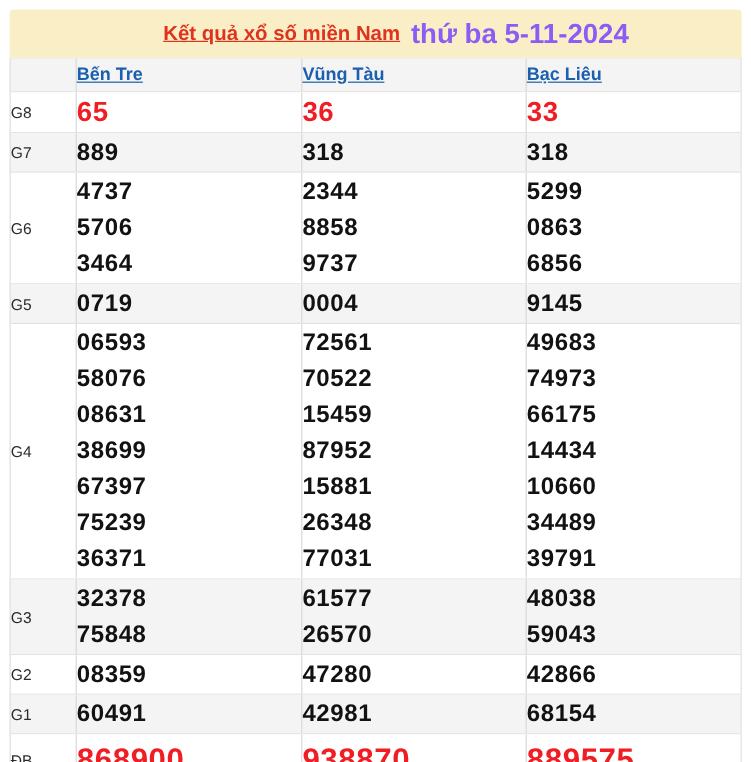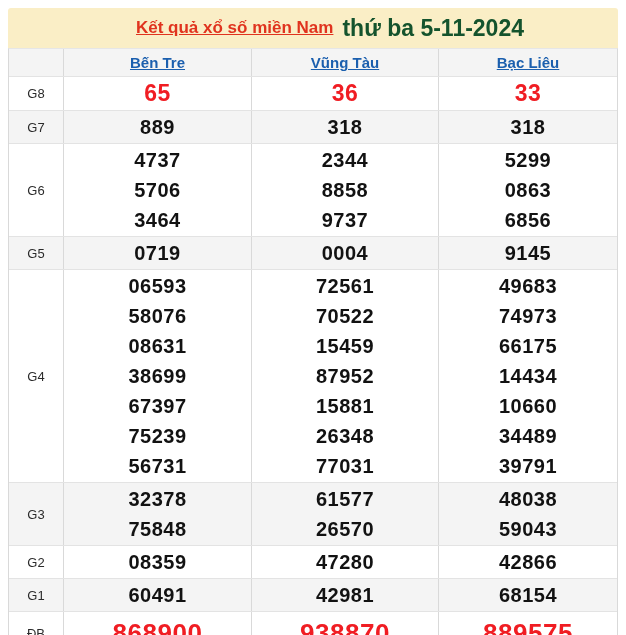--- a/index.html
+++ b/index.html
@@ -23,21 +23,21 @@
   }
   .title-link {
     color: #e0331e;
     font-weight: bold;
     font-size: 17px;
     text-decoration: underline;
     cursor: pointer;
     white-space: nowrap;
   }
   .draw-date {
-    color: #14532d;
+    color: #8b5cf6;
     font-weight: bold;
     font-size: 23px;
     white-space: nowrap;
   }
 
   .tbl {
     width: 610px;
     border: 1px solid #d9d9d9;
     border-top: 1px solid #e6e6e6;
   }
@@ -46,21 +46,21 @@
     grid-template-columns: 54px 188px 187px 1fr;
     border-bottom: 1px solid #e3e3e3;
     background: #ffffff;
   }
   .row:last-child { border-bottom: none; }
   .row.alt { background: #f4f4f4; }
   .cell {
     border-left: 1px solid #d9d9d9;
     display: flex;
     flex-direction: column;
-    align-items: center;
+    align-items: flex-start;
     justify-content: center;
     min-height: 31px;
     padding: 1px 0;
   }
   .cell:first-child { border-left: none; }
 
   .hdr-row { min-height: 27px; }
   .hdr-row .cell { min-height: 25px; }
   .prov-link {
     color: #1b5fae;
@@ -181,21 +181,21 @@
         <div class="cell">
           <span class="label">G4</span>
         </div>
         <div class="cell">
           <span class="num">06593</span>
           <span class="num">58076</span>
           <span class="num">08631</span>
           <span class="num">38699</span>
           <span class="num">67397</span>
           <span class="num">75239</span>
-          <span class="num">56731</span>
+          <span class="num">36371</span>
         </div>
         <div class="cell">
           <span class="num">72561</span>
           <span class="num">70522</span>
           <span class="num">15459</span>
           <span class="num">87952</span>
           <span class="num">15881</span>
           <span class="num">26348</span>
           <span class="num">77031</span>
         </div>

